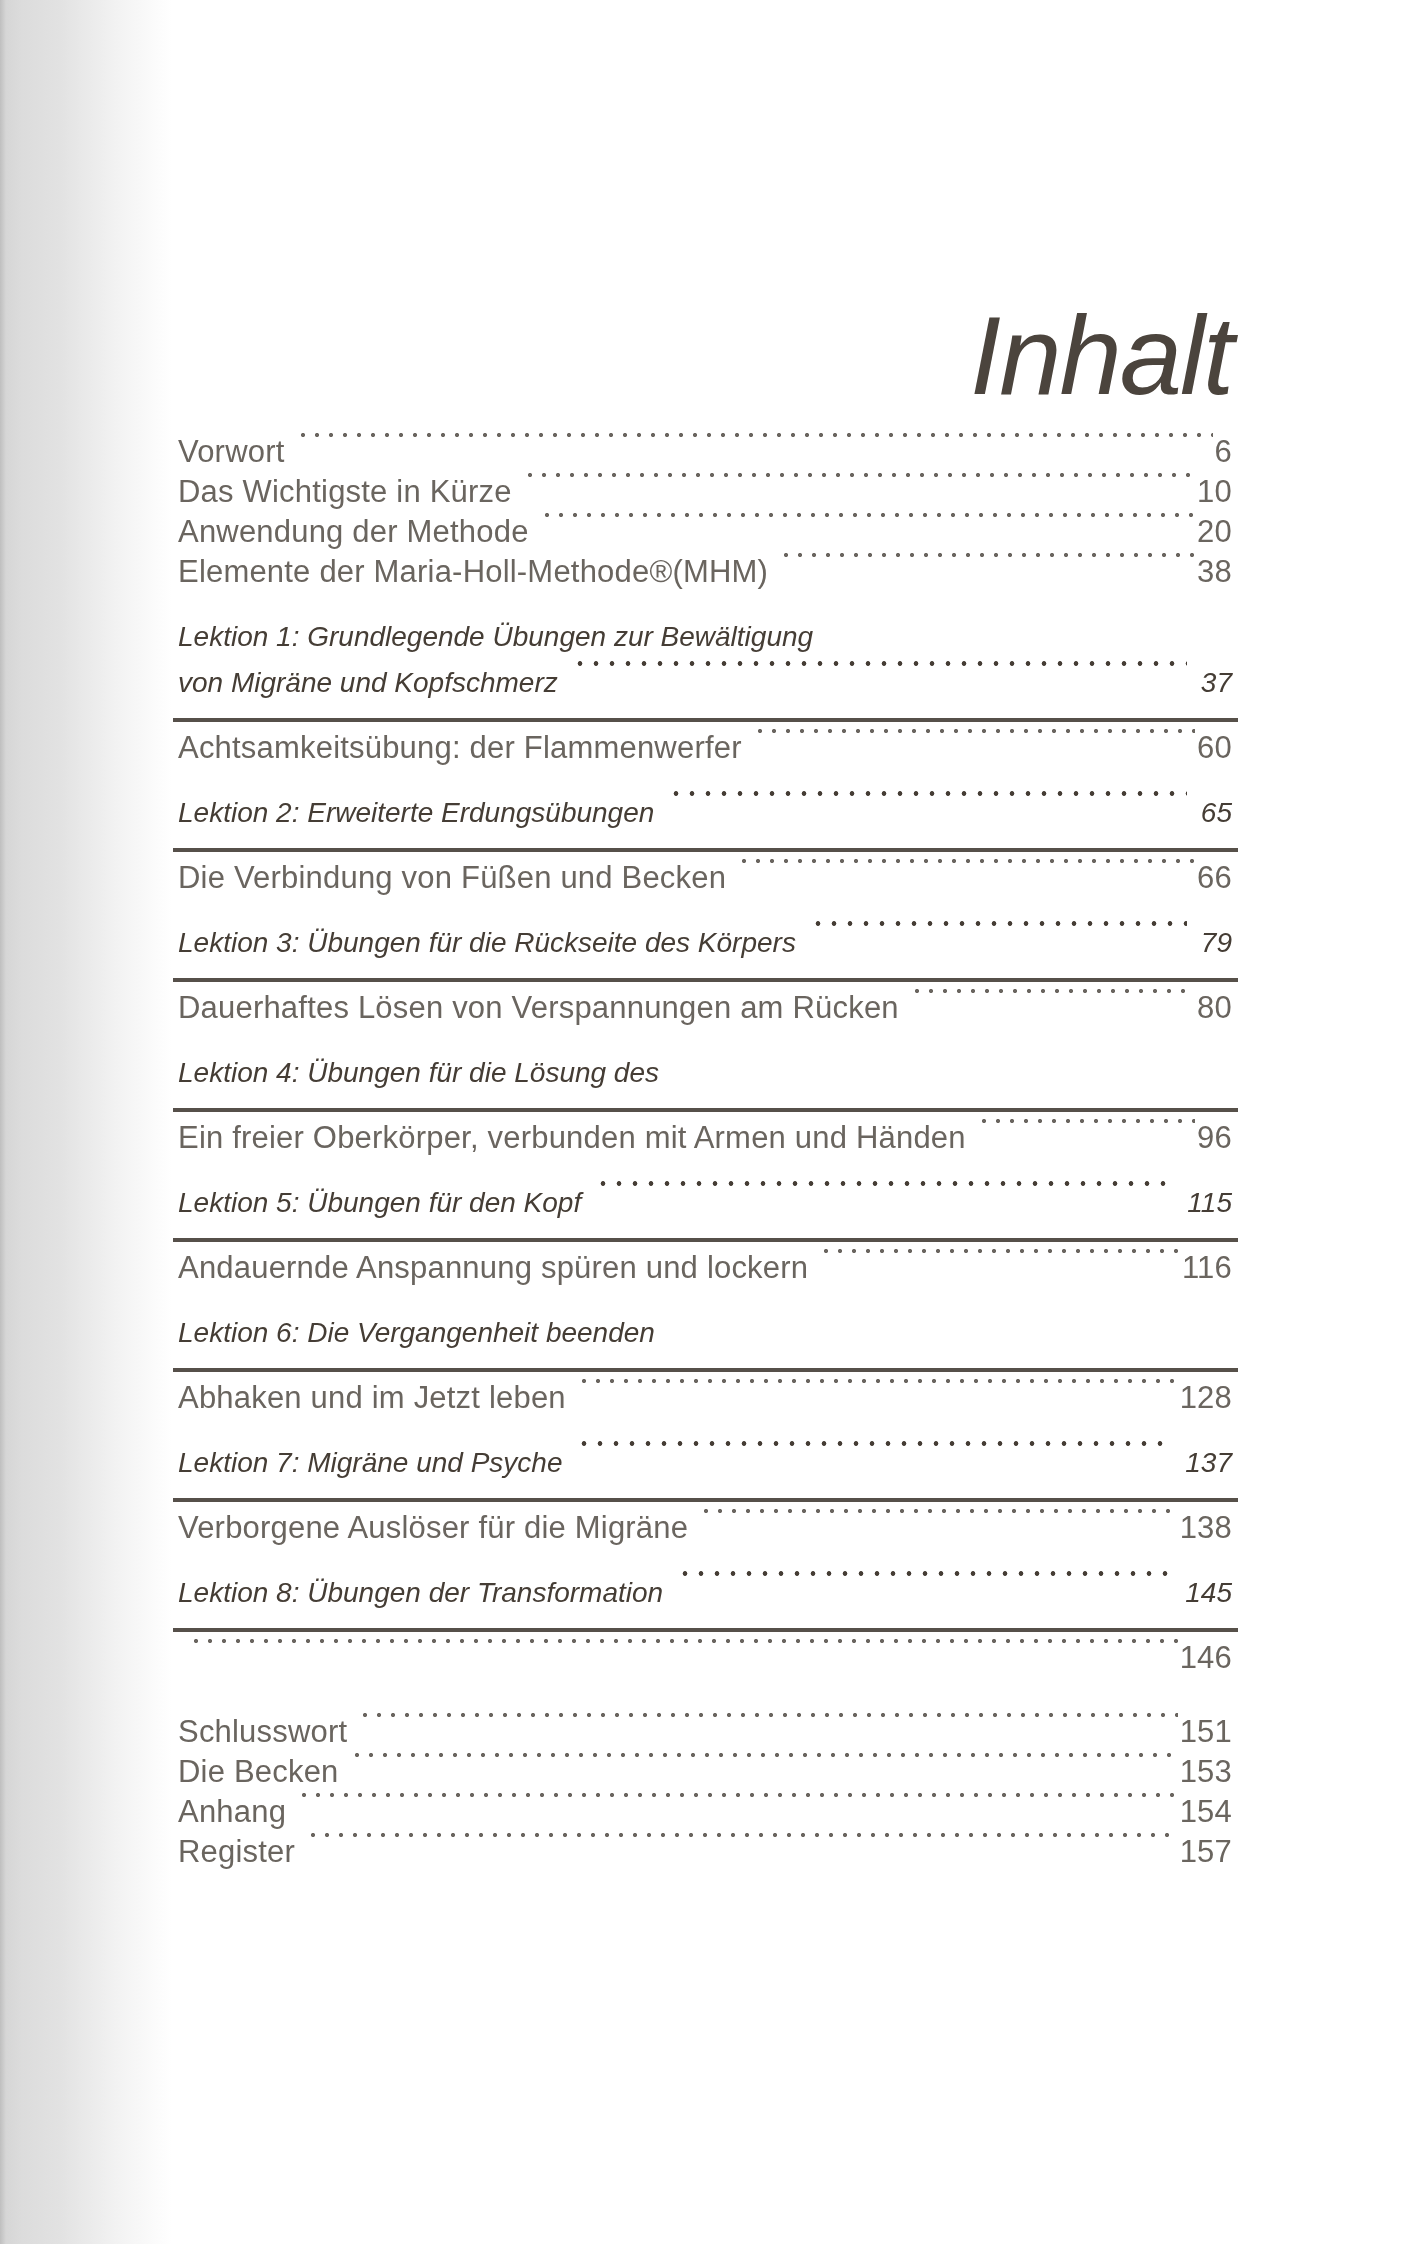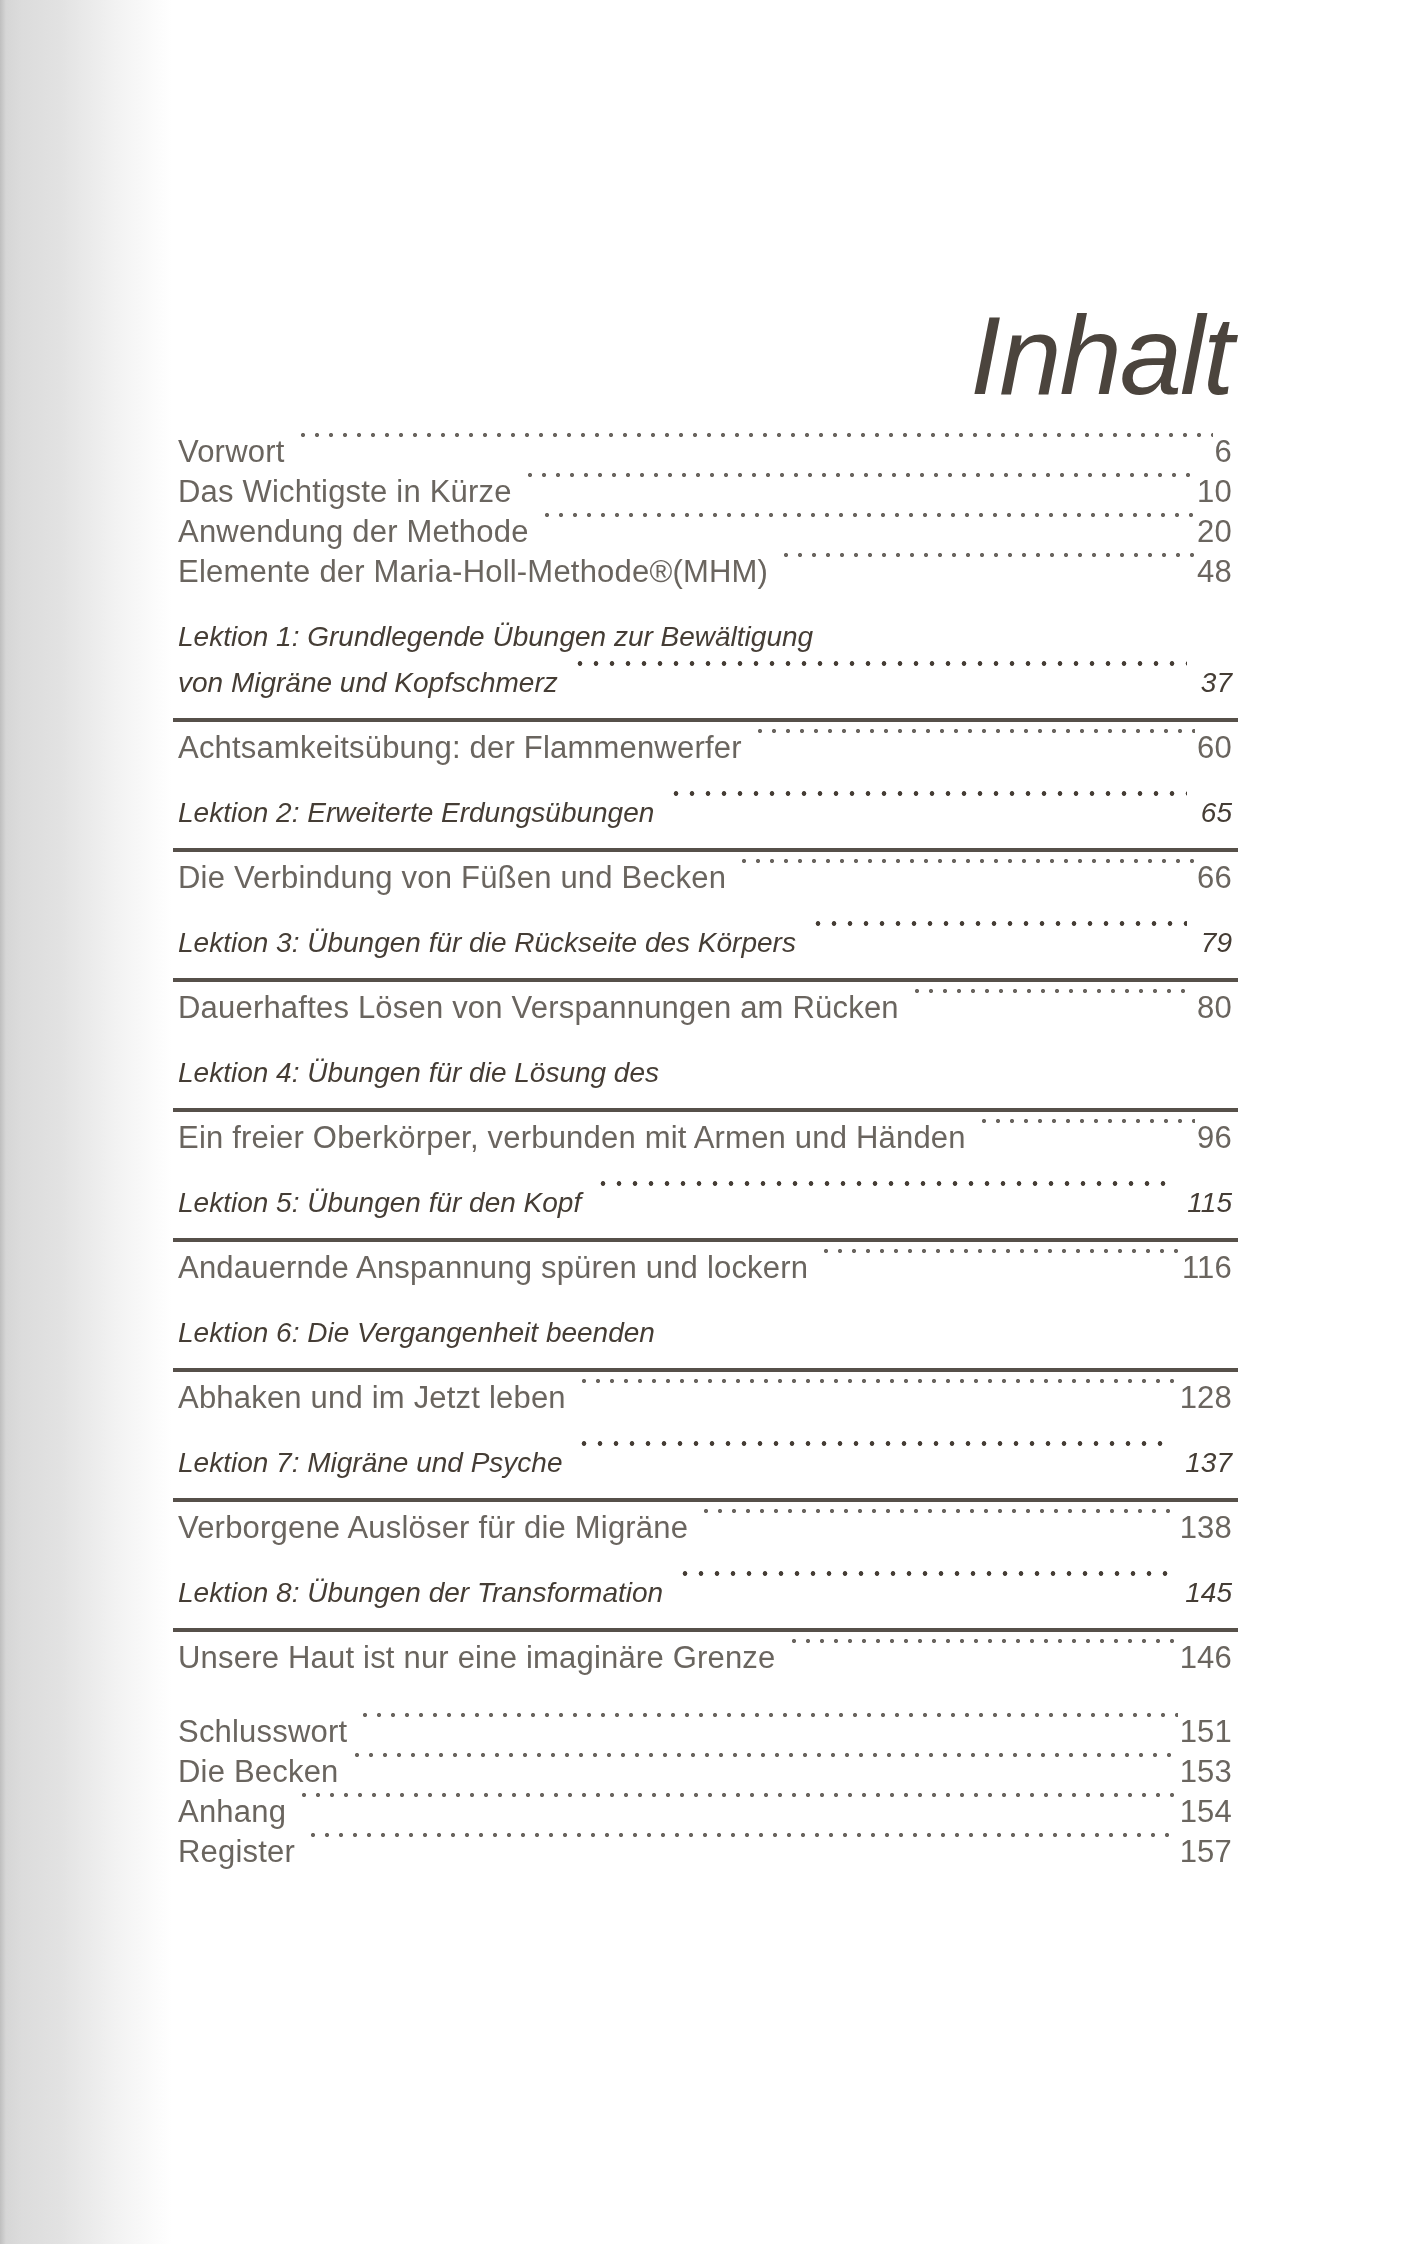--- a/index.html
+++ b/index.html
@@ -77,21 +77,21 @@
           <span class="pnum">10</span>
         </div>
         <div class="row entry">
           <span class="label">Anwendung der Methode</span>
           <span class="dots"></span>
           <span class="pnum">20</span>
         </div>
         <div class="row entry">
           <span class="label">Elemente der Maria-Holl-Methode®(MHM)</span>
           <span class="dots"></span>
-          <span class="pnum">48</span>
+          <span class="pnum">38</span>
         </div>
       </div>
     <div>
         <section class="lesson">
           <div class="lesson-head">Lektion 1: Grundlegende Übungen zur Bewältigung</div>
           <div class="row lesson-head">
             <span class="label">von Migräne und Kopfschmerz</span>
             <span class="dots"></span>
             <span class="pnum">37</span>
           </div>
@@ -173,21 +173,20 @@
           </div>
         </section>
         <section class="lesson">
           <div class="row lesson-head">
             <span class="label">Lektion 8: Übungen der Transformation</span>
             <span class="dots"></span>
             <span class="pnum">145</span>
           </div>
           <div class="rule"></div>
           <div class="row entry">
-            <span class="label">Unsere Haut ist nur eine imaginäre Grenze</span>
             <span class="dots"></span>
             <span class="pnum">146</span>
           </div>
         </section>
       </div>
     <div class="back-matter">
         <div class="row entry">
           <span class="label">Schlusswort</span>
           <span class="dots"></span>
           <span class="pnum">151</span>

